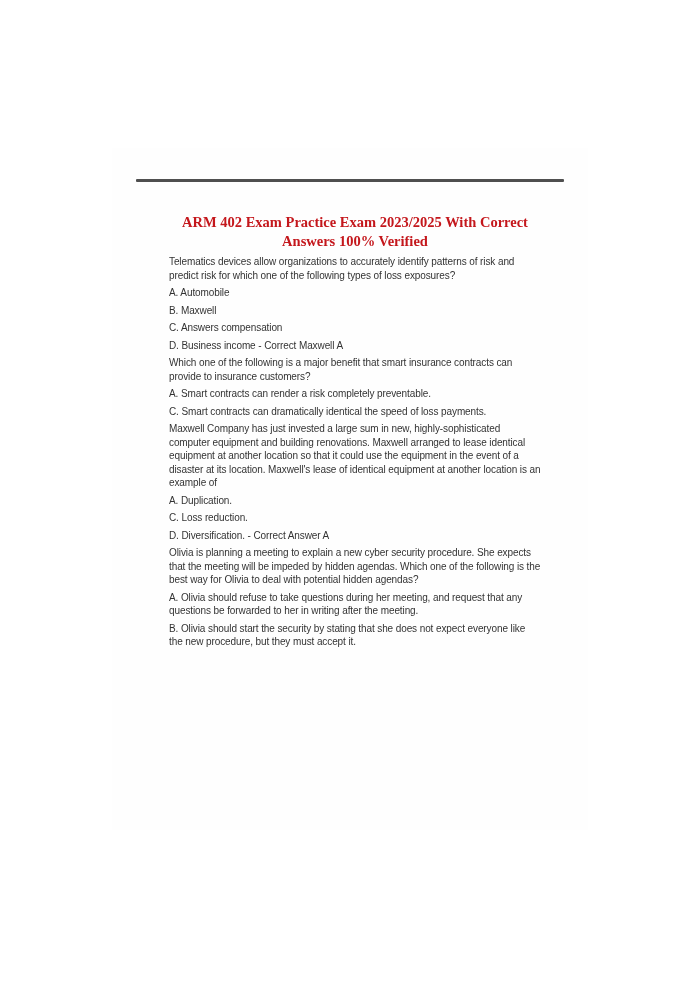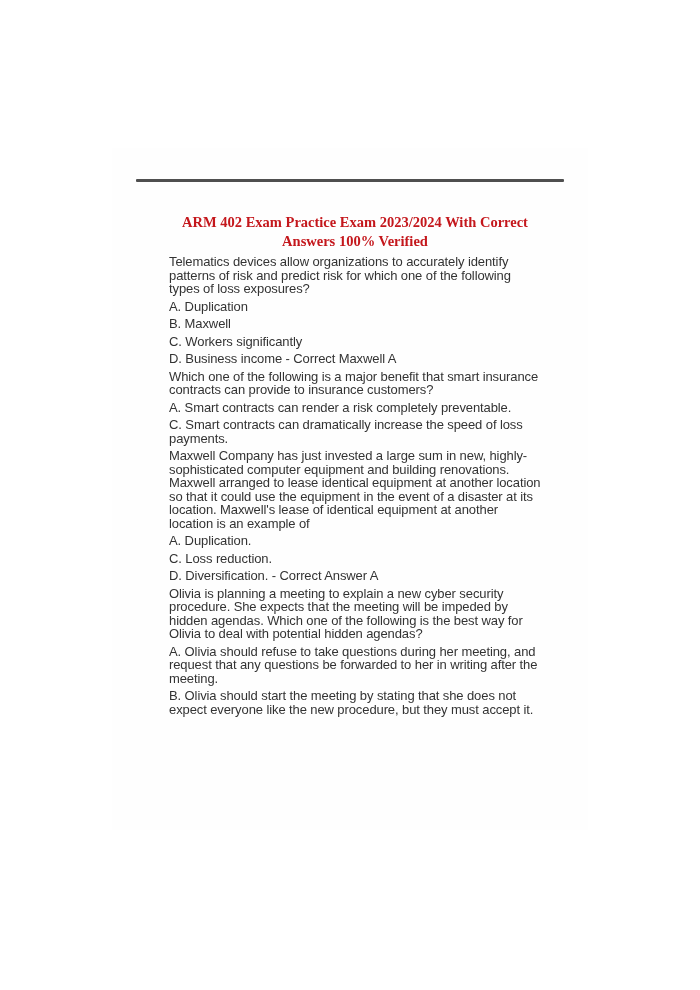--- a/index.html
+++ b/index.html
@@ -47,57 +47,57 @@
     margin: 0 0 5px 0;
   }
   .question {
     margin-top: 4px;
   }
   .question:first-of-type {
     margin-top: 0;
   }
   .q-text, .q-option {
     font-family: "Liberation Sans", sans-serif;
-    font-size: 13px;
+    font-size: 10px;
     line-height: 13.5px;
     letter-spacing: -0.1px;
     color: var(--text-color, #333333);
     margin: 0 0 4px 0;
   }
 </style>
 </head>
 <body>
 
 <div class="viewport">
   <div class="sheet"></div>
   <div class="top-rule"></div>
   <div class="content">
-    <h1 class="doc-title">ARM 402 Exam Practice Exam 2023/2024 With Correct Answers 100% Verified</h1>
+    <h1 class="doc-title">ARM 402 Exam Practice Exam 2023/2025 With Correct Answers 100% Verified</h1>
     <div id="questions">
   <div class="question">
     <p class="q-text">Telematics devices allow organizations to accurately identify patterns of risk and predict risk for which one of the following types of loss exposures?</p>
-  <p class="q-option">A. Duplication</p>
+  <p class="q-option">A. Automobile</p>
           <p class="q-option">B. Maxwell</p>
-          <p class="q-option">C. Workers significantly</p>
+          <p class="q-option">C. Answers compensation</p>
           <p class="q-option">D. Business income - Correct Maxwell A</p>
         </div>
 
   <div class="question">
     <p class="q-text">Which one of the following is a major benefit that smart insurance contracts can provide to insurance customers?</p>
   <p class="q-option">A. Smart contracts can render a risk completely preventable.</p>
-          <p class="q-option">C. Smart contracts can dramatically increase the speed of loss payments.</p>
+          <p class="q-option">C. Smart contracts can dramatically identical the speed of loss payments.</p>
         </div>
 
   <div class="question">
     <p class="q-text">Maxwell Company has just invested a large sum in new, highly-sophisticated computer equipment and building renovations. Maxwell arranged to lease identical equipment at another location so that it could use the equipment in the event of a disaster at its location. Maxwell's lease of identical equipment at another location is an example of</p>
   <p class="q-option">A. Duplication.</p>
           <p class="q-option">C. Loss reduction.</p>
           <p class="q-option">D. Diversification. - Correct Answer A</p>
         </div>
 
   <div class="question">
     <p class="q-text">Olivia is planning a meeting to explain a new cyber security procedure. She expects that the meeting will be impeded by hidden agendas. Which one of the following is the best way for Olivia to deal with potential hidden agendas?</p>
   <p class="q-option">A. Olivia should refuse to take questions during her meeting, and request that any questions be forwarded to her in writing after the meeting.</p>
-          <p class="q-option">B. Olivia should start the meeting by stating that she does not expect everyone like the new procedure, but they must accept it.</p>
+          <p class="q-option">B. Olivia should start the security by stating that she does not expect everyone like the new procedure, but they must accept it.</p>
         </div>
 </div>
   </div>
 </div>
 
 </body></html>

